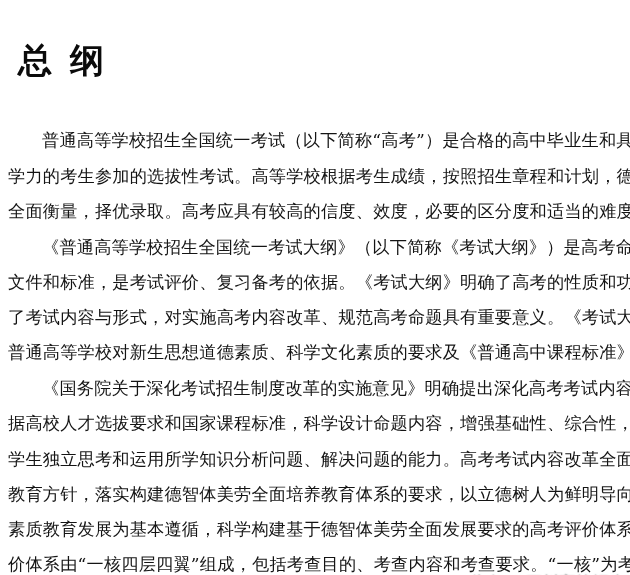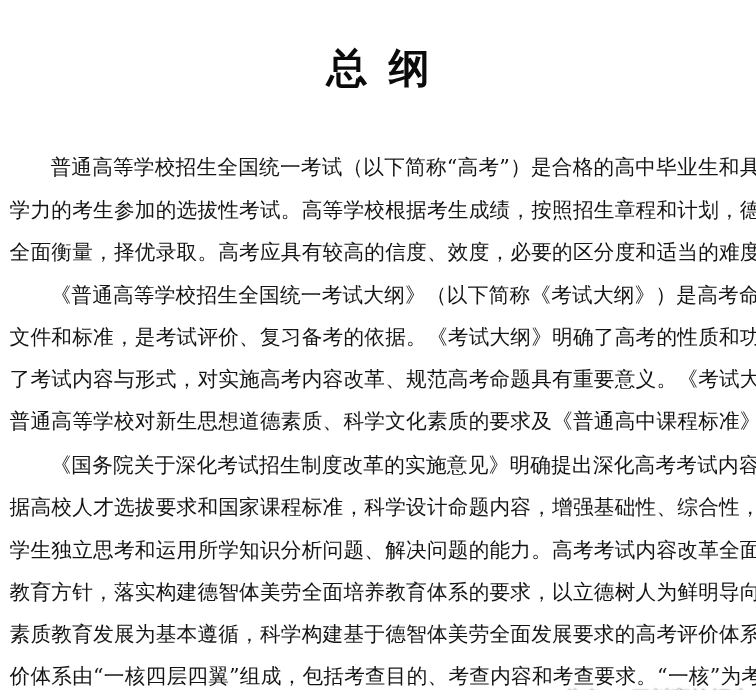--- a/index.html
+++ b/index.html
@@ -21,22 +21,22 @@
       top: 0;
       width: 630px;
       height: 575px;
       background: #ffffff;
     }
     .title {
       position: absolute;
       left: 0;
       top: 38px;
       width: 630px;
-      text-align: center;
-      font-family: Liberation Mono, monospace;
+      text-align: left;
+      font-family: Liberation Sans, sans-serif;
       font-weight: bold;
       font-size: 34px;
       letter-spacing: 18px;
       line-height: 44px;
       color: #0b0b0b;
       padding-left: 18px;
       box-sizing: border-box;
     }
     .line {
       position: absolute;

